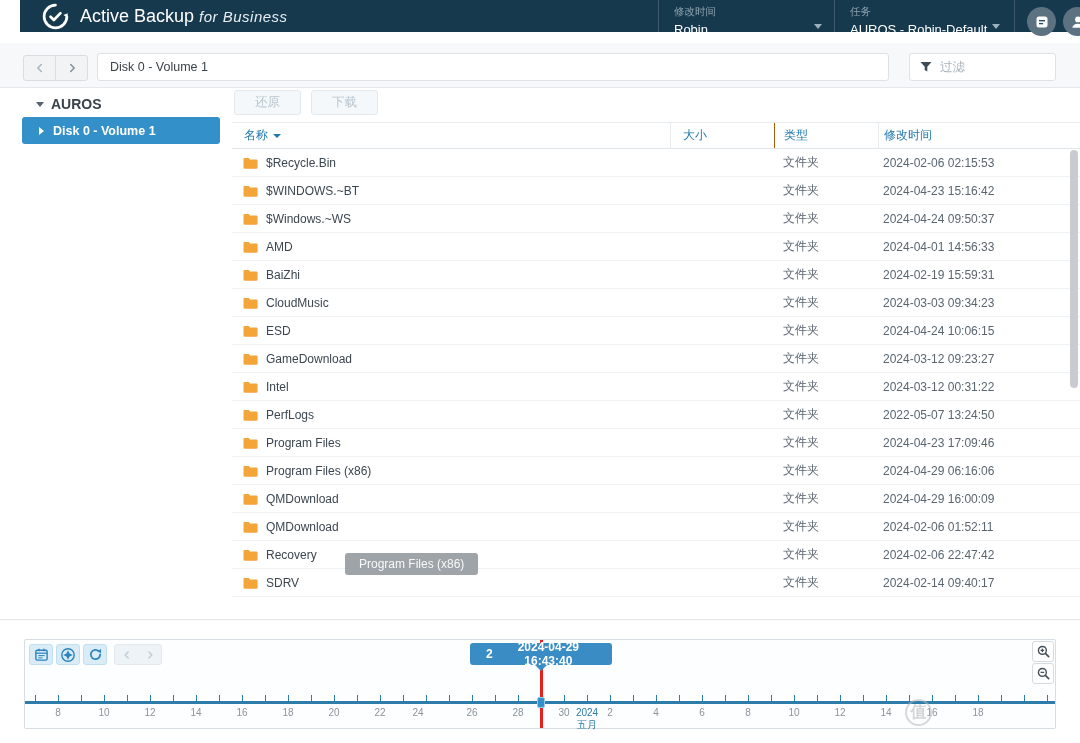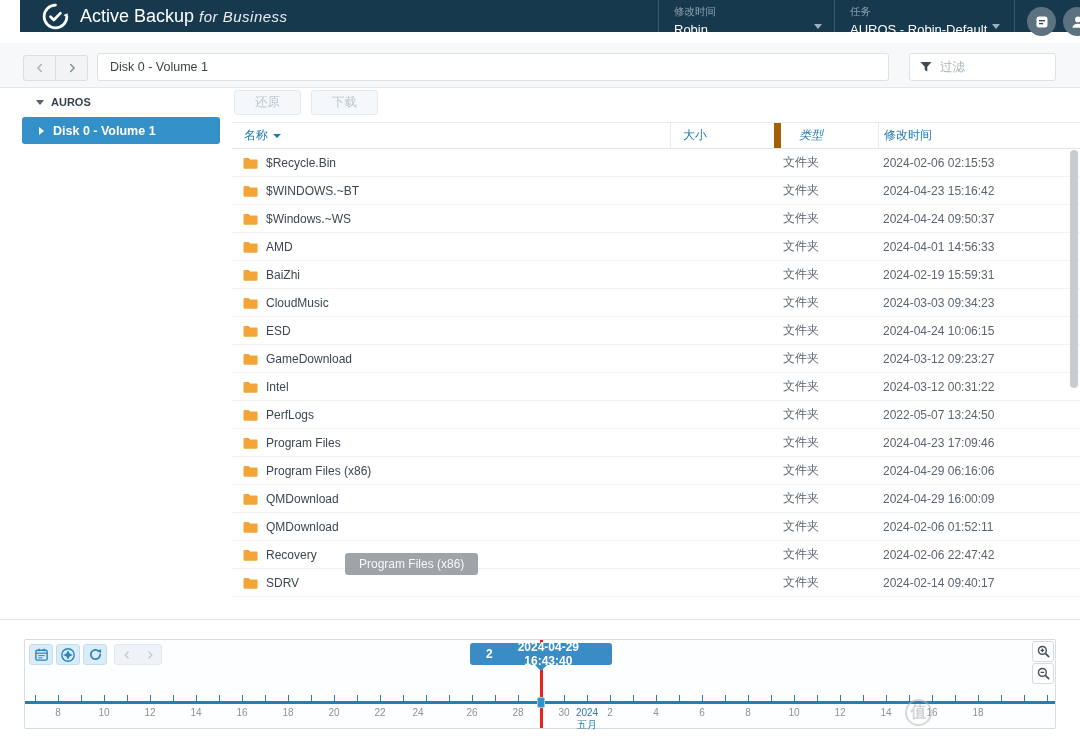--- a/index.html
+++ b/index.html
@@ -27,33 +27,33 @@
   .nav-btn { flex:1; display:flex; align-items:center; justify-content:center; cursor:pointer; }
   .nav-btn + .nav-btn { border-left:1px solid #d9dee2; }
   .path-box { position:absolute; left:97px; top:10px; width:792px; height:28px; background:#fff; border:1px solid #dde2e6; border-radius:3px; font-size:12.5px; color:#3a434b; line-height:26px; padding-left:12px; cursor:default; }
   .filter-box { position:absolute; left:909px; top:10px; width:147px; height:28px; background:#fff; border:1px solid #dde2e6; border-radius:3px; display:flex; align-items:center; padding-left:9px; }
   .filter-box input { border:none; outline:none; font-size:12.5px; color:#3a434b; width:100px; margin-left:7px; background:transparent; font-family:Liberation Sans, sans-serif; }
   .filter-box input::placeholder { color:#aab3ba; }
 
   
   .main { position:absolute; left:0; top:88px; width:1080px; height:532px; background:#fff; border-bottom:1px solid #e2e6e9; display:flex; }
   .sidebar { width:232px; flex:0 0 auto; position:relative; }
-  .tree-root { position:absolute; left:36px; top:8px; font-size:11px; color:#39424a; font-weight:bold; display:flex; align-items:center; gap:7px; cursor:pointer;text-align:center; }
+  .tree-root { position:absolute; left:36px; top:8px; font-size:14px; color:#39424a; font-weight:bold; display:flex; align-items:center; gap:7px; cursor:pointer;text-align:center; }
   .caret-down { width:0; height:0; border-left:4px solid transparent; border-right:4px solid transparent; border-top:5px solid #55606a; }
   .tree-node-selected { position:absolute; left:22px; top:29px; width:198px; height:27px; background:#3390c8; border-radius:3px; color:#fff; font-size:12.5px; font-weight:bold; display:flex; align-items:center; cursor:pointer; }
   .caret-right-w { width:0; height:0; border-top:4px solid transparent; border-bottom:4px solid transparent; border-left:5px solid #fff; margin:0 9px 0 17px; }
 
   .content { flex:1; position:relative; display:flex; flex-direction:column; }
   .ctoolbar { height:34px; flex:0 0 auto; display:flex; align-items:flex-start; padding-top:2px; }
   .tb-btn { height:25px; min-width:67px; margin-right:8px; margin-left:2px; background:#f5f8fa; border:1px solid #e3eaef; border-radius:3px; font-size:12.5px; color:#b9c6cf; display:flex; align-items:center; justify-content:center; cursor:default; font-family:inherit; }
   .theader { height:27px; flex:0 0 auto; border-top:1px solid #e7ebee; border-bottom:1px solid #dfe5e9; display:flex; font-size:12px; color:#2079ad; align-items:center; }
   .th { padding-left:12px; display:flex; align-items:center; gap:5px; cursor:pointer; height:100%; }
   .th-name { width:438px; }
   .th-size { width:104px; border-left:1px solid #e7ebee; }
-  .th-type { width:104px; border-left:7px solid #a16207; padding-left:18px;font-style:italic; }
+  .th-type { width:104px; border-left:1px solid #a16207; padding-left:9px; }
   .th-mtime { flex:1; border-left:1px solid #e7ebee; padding-left:5px; }
   .sort-caret { width:0; height:0; border-left:4px solid transparent; border-right:4px solid transparent; border-top:4.5px solid #2079ad; }
 
   .rows { flex:1; position:relative; overflow:hidden; }
   .frow { height:28px; display:flex; align-items:center; font-size:12px; border-bottom:1px solid #f0f3f5; cursor:pointer; }
   .c-name { width:438px; padding-left:11px; display:flex; align-items:center; gap:8px; color:#3c4650; }
   .c-size { width:104px; padding-left:12px; color:#5a6570; }
   .c-type { width:104px; padding-left:9px; color:#5a6570; }
   .c-mtime { flex:1; padding-left:5px; color:#5a6570; }
   .ficon { display:flex; flex:0 0 auto; }

